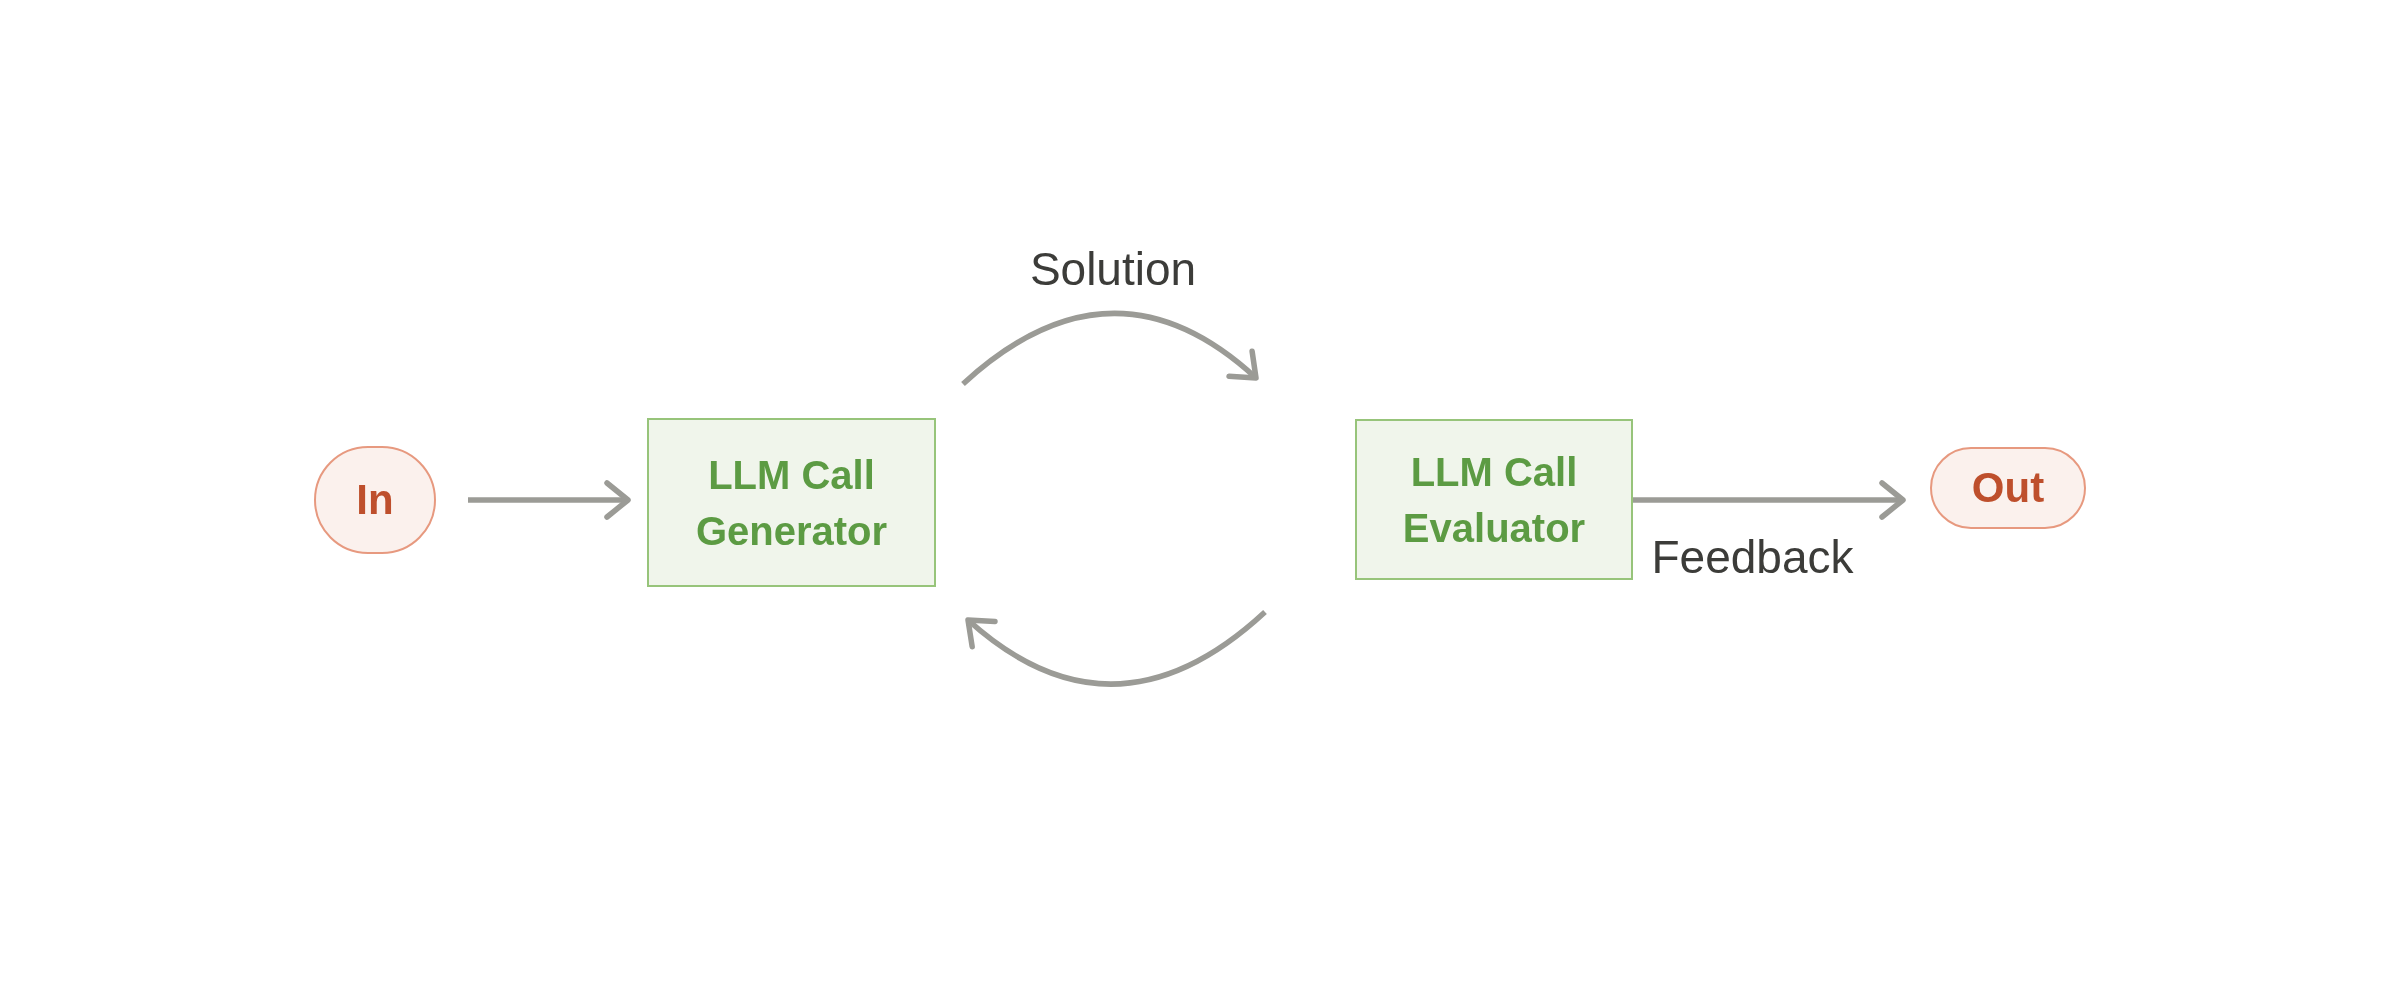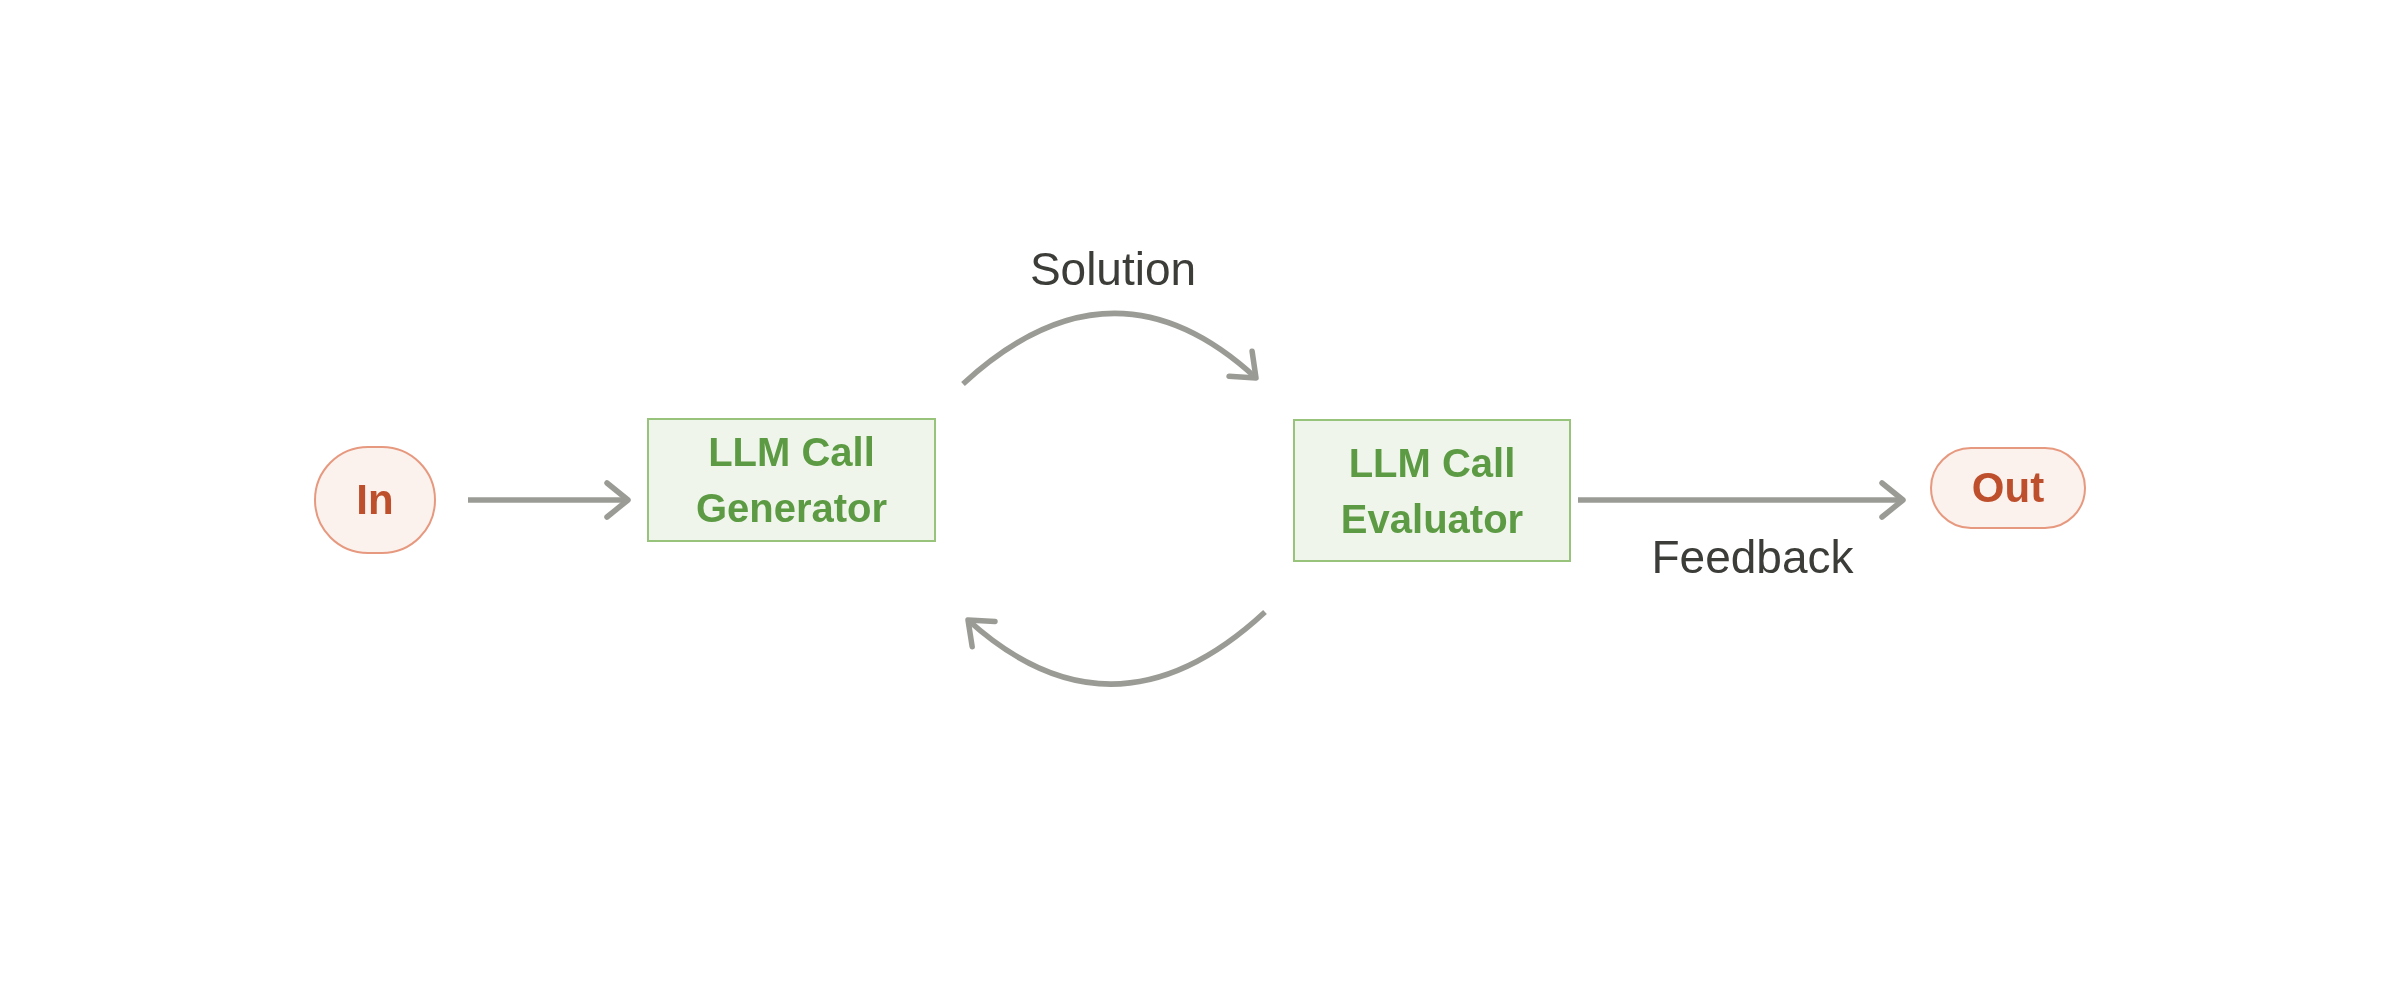--- a/index.html
+++ b/index.html
@@ -53,22 +53,22 @@
   }
   .node.box {
     background: var(--node_green_fill);
     border: 2.5px solid var(--node_green_border);
     color: var(--node_green_text);
     font-size: 40px;
     line-height: 56px;
     padding: 0 30px;
   }
   .node-in        { left: 314px;  top: 446px; width: 122px; height: 108px; }
-  .node-generator { left: 647px;  top: 418px; width: 289px; height: 124px; }
-  .node-evaluator { left: 1293px; top: 419px; width: 278px; height: 143px; }
+  .node-generator { left: 647px;  top: 418px; width: 289px; height: 169px; }
+  .node-evaluator { left: 1355px; top: 419px; width: 278px; height: 161px; }
   .node-out       { left: 1930px; top: 447px; width: 156px; height: 82px; border-radius: 60px; }
   .edge-label {
     position: absolute;
     color: var(--label_text);
     font-size: 46px;
     line-height: 53px;
     text-align: center;
   }
   .label-solution { left: 963px;  top: 243px; width: 300px; }
   .label-accepted { left: 1600px; top: 531px; width: 305px; }

